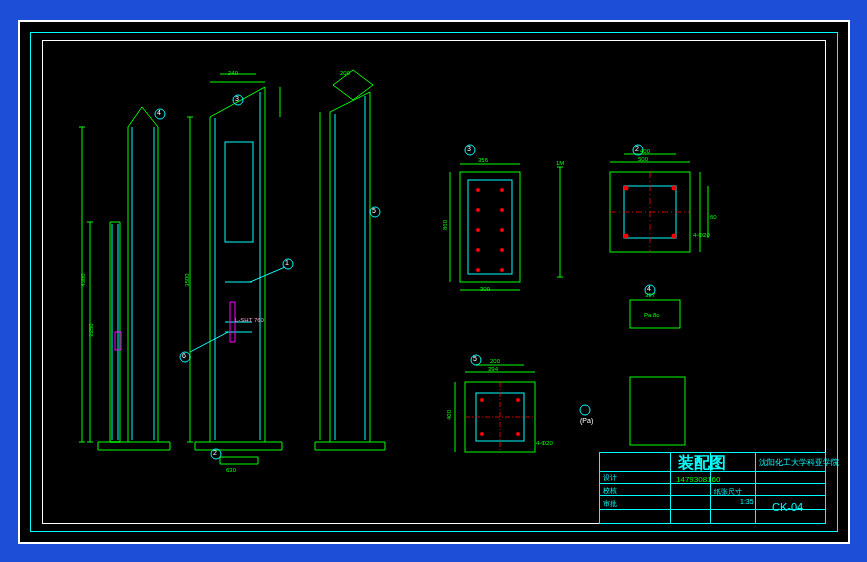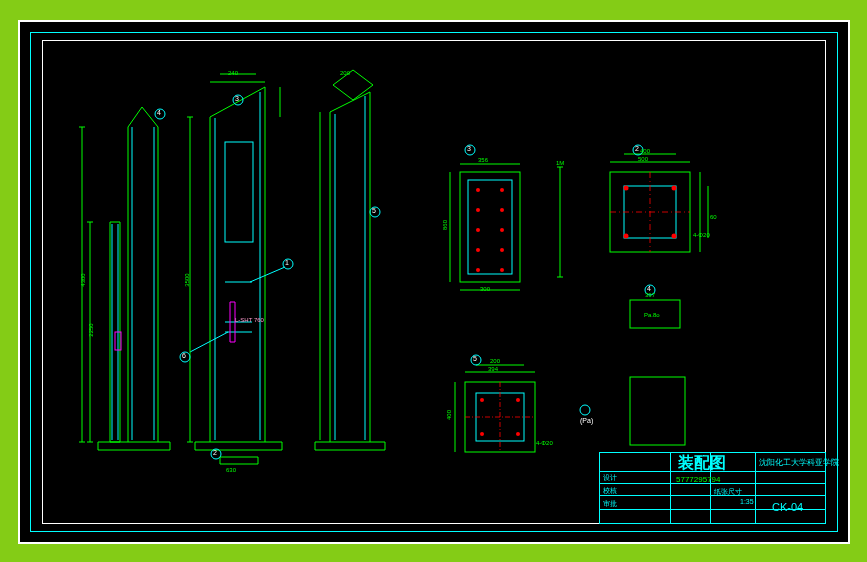--- a/index.html
+++ b/index.html
@@ -1,16 +1,16 @@
 <!DOCTYPE html>
 <html><head>
 <meta charset="utf-8">
 <style>
 html,body{margin:0;padding:0;background:#808080;font-family:Arial,"Microsoft YaHei",sans-serif}
-.viewer{width:867px;height:562px;background:#84cc16;position:relative;overflow:hidden}
+.viewer{width:867px;height:562px;background:#1d4ed8;position:relative;overflow:hidden}
 .frame{position:absolute;left:18px;top:20px;width:832px;height:524px;background:#000;border:2px solid #fff;box-sizing:border-box}
 .border-cyan{position:absolute;left:10px;top:10px;right:10px;bottom:10px;border:1px solid #00ffff}
 .border-white-inner{position:absolute;left:22px;top:18px;right:22px;bottom:18px;border:1px solid #fff}
 .dwg{position:absolute;left:0;top:0;width:100%;height:100%}
 .g{stroke:#00ff00;fill:none;stroke-width:1}
 .c{stroke:#00ffff;fill:none;stroke-width:1}
 .m{stroke:#ff00ff;fill:none;stroke-width:1}
 .dimtxt{position:absolute;color:#00ff00;font-size:6px;white-space:nowrap}
 .calltxt{position:absolute;color:#fff;font-size:7px}
 .titleblock{position:absolute;right:22px;bottom:18px;width:225px;height:70px;border:1px solid #00ffff}
@@ -189,21 +189,21 @@
       <div class="row" style="top:18px;height:0"></div>
       <div class="row" style="top:30px;height:0"></div>
       <div class="row" style="top:42px;height:0"></div>
       <div class="row" style="top:56px;height:0"></div>
       <div class="vline" style="left:70px"></div>
       <div class="vline" style="left:110px"></div>
       <div class="vline" style="left:155px"></div>
 
       <div class="tb-title" style="left:78px;top:0px">装配图</div>
       <div class="tb-text" style="left:159px;top:4px;font-size:8px">沈阳化工大学科亚学院</div>
-      <div class="tb-green" style="left:76px;top:22px">5777295794</div>
+      <div class="tb-green" style="left:76px;top:22px">1479308160</div>
 
       <div class="tb-text" style="left:114px;top:34px">纸张尺寸</div>
       <div class="tb-text" style="left:140px;top:45px">1:35</div>
       <div class="tb-dwgno" style="left:172px;top:48px">CK-04</div>
 
       <div class="tb-text" style="left:3px;top:20px">设计</div>
       <div class="tb-text" style="left:3px;top:33px">校核</div>
       <div class="tb-text" style="left:3px;top:46px">审批</div>
     </div>
 

